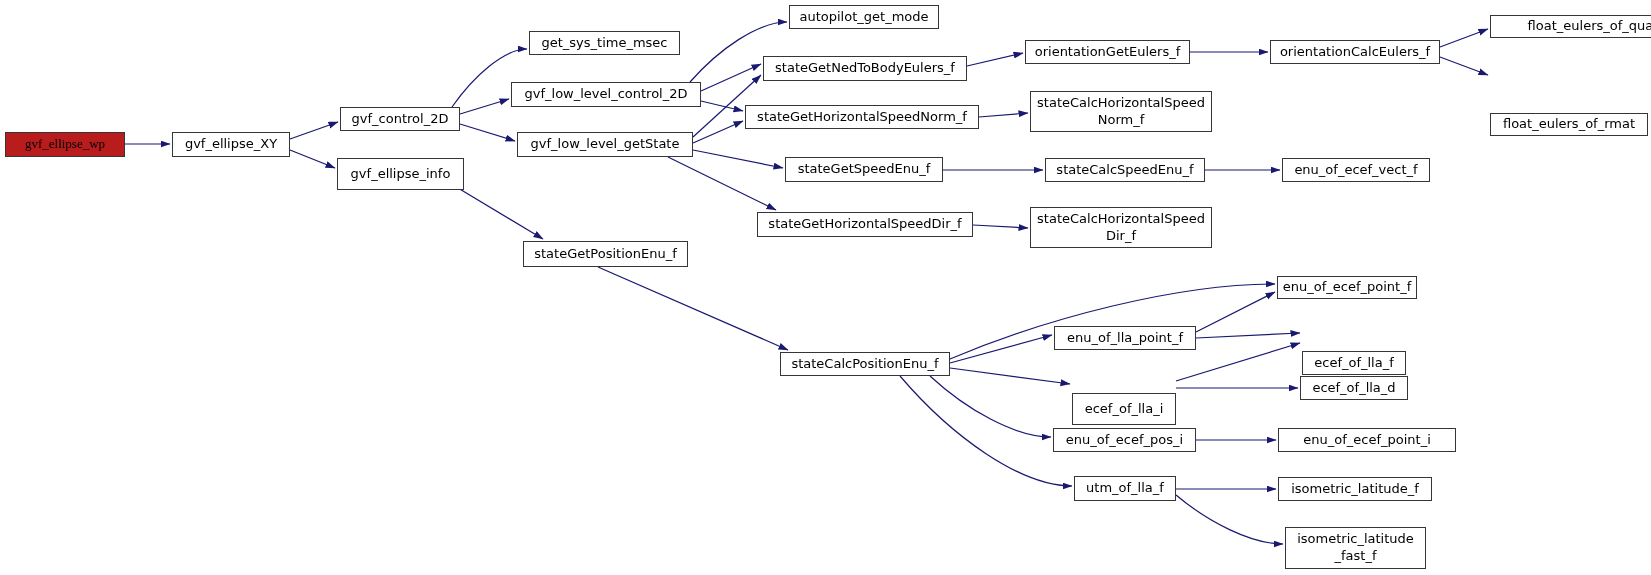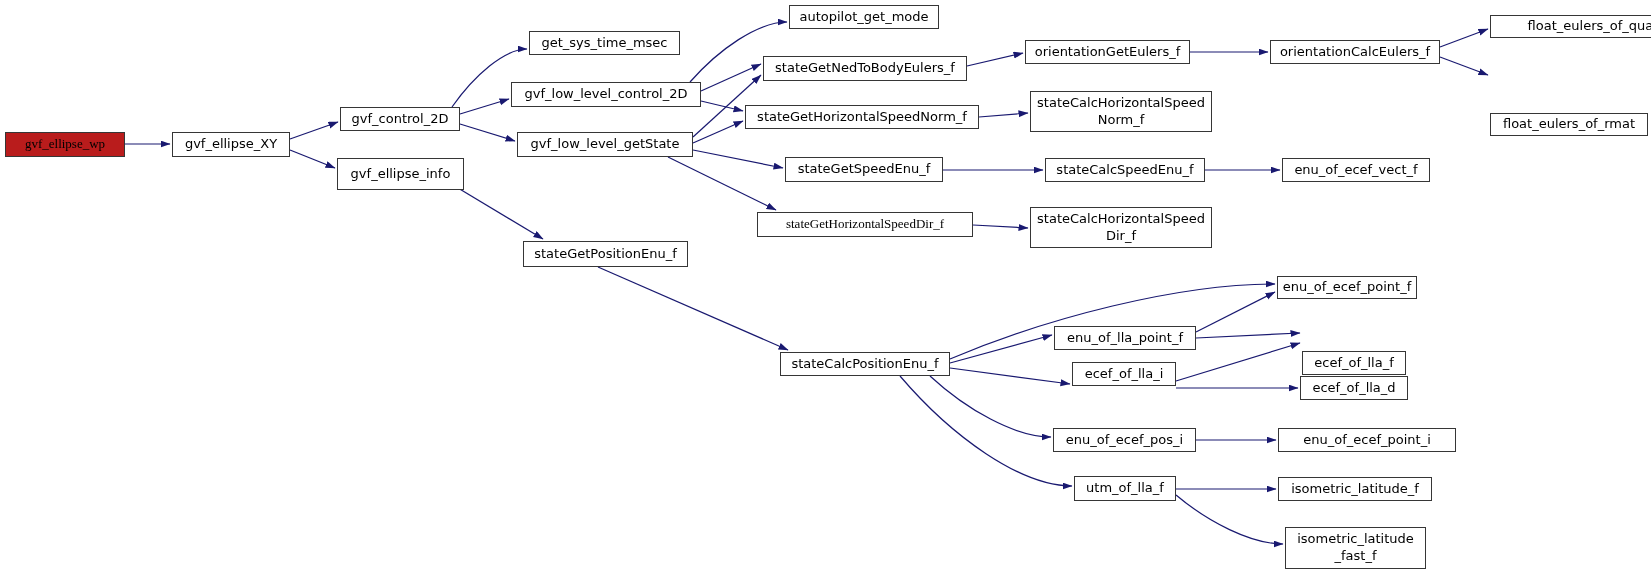--- a/index.html
+++ b/index.html
@@ -81,37 +81,37 @@
       <div class="node" style="left: 172px; top: 132px; width: 118px; height: 25px;">gvf_ellipse_XY</div>
       <div class="node" style="left: 340px; top: 107px; width: 120px; height: 24px;">gvf_control_2D</div>
       <div class="node" style="left: 337px; top: 158px; width: 127px; height: 32px;">gvf_ellipse_info</div>
       <div class="node" style="left: 529px; top: 31px; width: 151px; height: 24px;">get_sys_time_msec</div>
       <div class="node" style="left: 511px; top: 82px; width: 190px; height: 25px;">gvf_low_level_control_2D</div>
       <div class="node" style="left: 517px; top: 132px; width: 176px; height: 25px;">gvf_low_level_getState</div>
       <div class="node" style="left: 789px; top: 5px; width: 150px; height: 24px;">autopilot_get_mode</div>
       <div class="node" style="left: 763px; top: 56px; width: 204px; height: 25px;">stateGetNedToBodyEulers_f</div>
       <div class="node" style="left: 745px; top: 105px; width: 234px; height: 24px;">stateGetHorizontalSpeedNorm_f</div>
       <div class="node" style="left: 785px; top: 157px; width: 158px; height: 25px;">stateGetSpeedEnu_f</div>
-      <div class="node" style="left: 757px; top: 212px; width: 216px; height: 25px; font-family: Liberation Serif, serif;">stateGetHorizontalSpeedDir_f</div>
+      <div class="node" style="left: 757px; top: 212px; width: 216px; height: 25px;">stateGetHorizontalSpeedDir_f</div>
       <div class="node" style="left: 523px; top: 241px; width: 165px; height: 26px;">stateGetPositionEnu_f</div>
       <div class="node" style="left: 1025px; top: 40px; width: 165px; height: 24px;">orientationGetEulers_f</div>
       <div class="node" style="left: 1270px; top: 40px; width: 170px; height: 24px;">orientationCalcEulers_f</div>
       <div class="node" style="left: 1490px; top: 15px; width: 178px; height: 23px; padding-left: 28px;">float_eulers_of_quat</div>
       <div class="node" style="left: 1490px; top: 66px; width: 158px; height: 23px; margin-top: 47px;">float_eulers_of_rmat</div>
       <div class="node" style="left: 1030px; top: 91px; width: 182px; height: 41px;">stateCalcHorizontalSpeed
 Norm_f</div>
       <div class="node" style="left: 1045px; top: 158px; width: 160px; height: 24px;">stateCalcSpeedEnu_f</div>
       <div class="node" style="left: 1282px; top: 158px; width: 148px; height: 24px;">enu_of_ecef_vect_f</div>
       <div class="node" style="left: 1030px; top: 207px; width: 182px; height: 41px;">stateCalcHorizontalSpeed
 Dir_f</div>
       <div class="node" style="left: 780px; top: 352px; width: 170px; height: 24px;">stateCalcPositionEnu_f</div>
       <div class="node" style="left: 1277px; top: 276px; width: 140px; height: 23px;">enu_of_ecef_point_f</div>
       <div class="node" style="left: 1054px; top: 326px; width: 142px; height: 24px;">enu_of_lla_point_f</div>
       <div class="node" style="left: 1302px; top: 326px; width: 104px; height: 24px; margin-top: 25px;">ecef_of_lla_f</div>
-      <div class="node" style="left: 1072px; top: 362px; width: 104px; height: 24px;">ecef_of_lla_i</div>
+      <div class="node" style="left: 1072px; top: 393px; width: 104px; height: 32px;">ecef_of_lla_i</div>
       <div class="node" style="left: 1300px; top: 376px; width: 108px; height: 24px;">ecef_of_lla_d</div>
       <div class="node" style="left: 1053px; top: 428px; width: 143px; height: 24px;">enu_of_ecef_pos_i</div>
       <div class="node" style="left: 1278px; top: 428px; width: 178px; height: 24px;">enu_of_ecef_point_i</div>
       <div class="node" style="left: 1074px; top: 476px; width: 102px; height: 25px;">utm_of_lla_f</div>
       <div class="node" style="left: 1278px; top: 477px; width: 154px; height: 24px;">isometric_latitude_f</div>
       <div class="node" style="left: 1285px; top: 527px; width: 141px; height: 42px;">isometric_latitude
 _fast_f</div>
     </div>
 </div>
 

